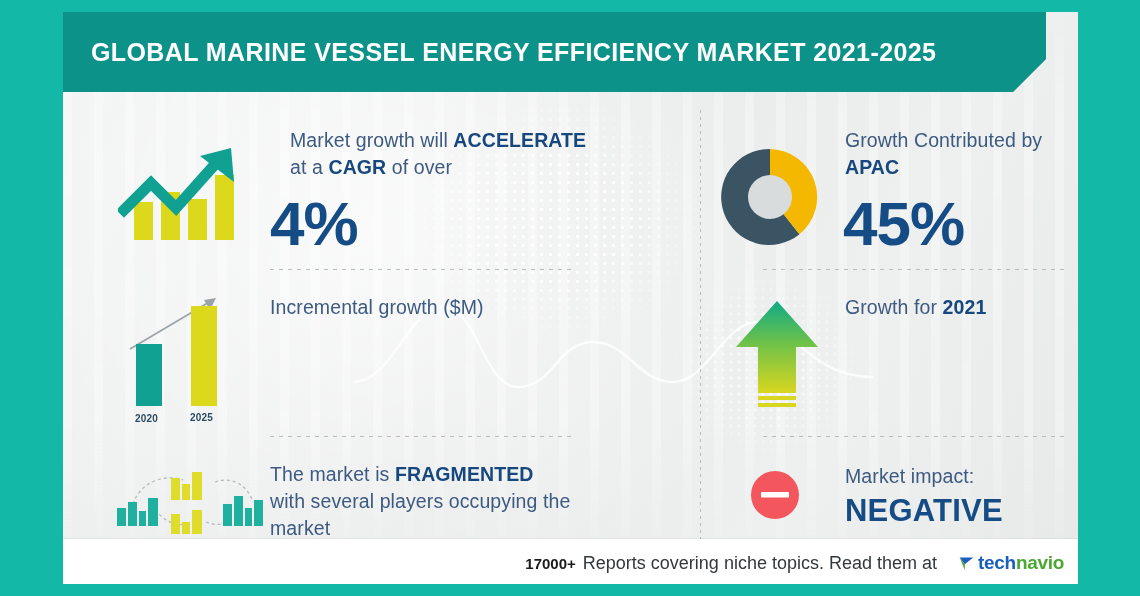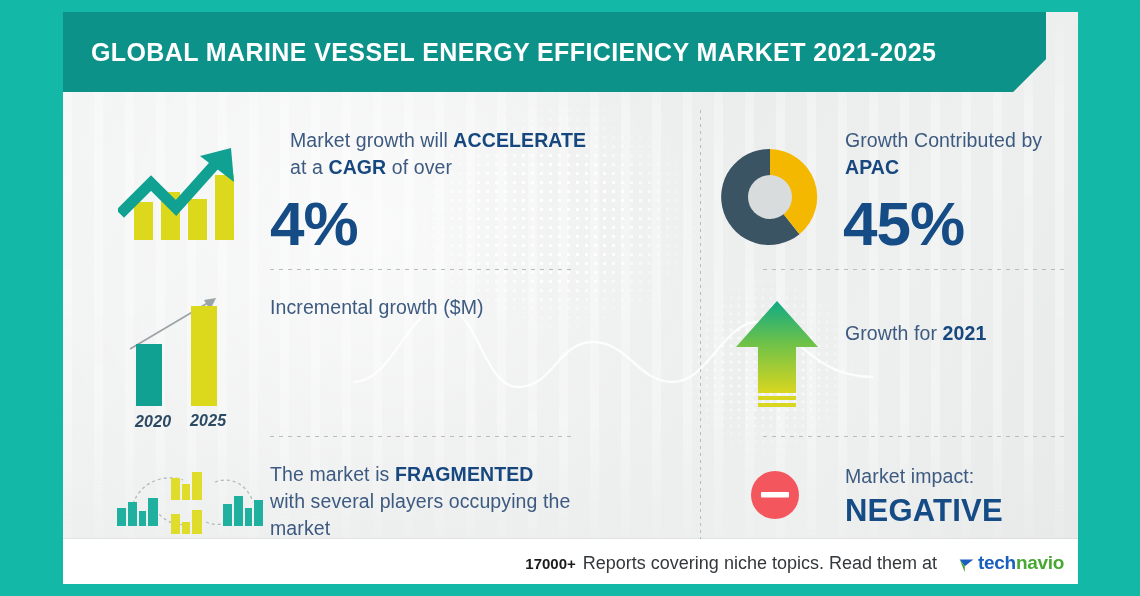--- a/index.html
+++ b/index.html
@@ -100,36 +100,36 @@
 
   
   .cell{position:absolute;}
   .cell .txt{position:absolute;}
 
   
   .ico{position:absolute;}
 
   
   .yearlbl{
-    position:absolute;color:#2c4a63;font-size:16px;font-weight:600;letter-spacing:.2px;font-style:italic;
+    position:absolute;color:#2c4a63;font-size:10px;font-weight:600;letter-spacing:.2px;
   }
 
   
   #footer{
     position:absolute;left:0;bottom:0;width:1015px;height:45px;
     background:#ffffff;
     box-shadow:0 -1px 0 rgba(0,0,0,.05);
   }
   #footer .inner{
     position:absolute;right:14px;top:13px;
     display:flex;align-items:center;gap:7px;white-space:nowrap;
   }
   #footer .cnt{color:#1b1b1b;font-size:15px;font-weight:bold;}
   #footer .msg{color:#33383c;font-size:18px;}
-  .logo{display:flex;align-items:flex-end;gap:3px;margin-left:14px;}
+  .logo{display:flex;align-items:center;gap:3px;margin-left:14px;}
   .logo .mark{width:17px;height:17px;display:block;}
   .logo .wm{font-size:19px;font-weight:bold;letter-spacing:-.3px;}
   .logo .wm .t{color:#1b5fbe;}
   .logo .wm .n{color:#49a832;}
 </style>
 </head>
 <body>
 
 <div id="canvas">
 
@@ -255,21 +255,21 @@
               <stop offset="0%" stop-color="#0faa86"></stop>
               <stop offset="45%" stop-color="#6cc14a"></stop>
               <stop offset="100%" stop-color="#d9d61f"></stop>
             </linearGradient>
           </defs>
           <path d="M45,4 L86,50 L64,50 L64,96 L26,96 L26,50 L4,50 Z" fill="url(#arrGrad)"></path>
           <rect x="26" y="99" width="38" height="4" fill="#d9d61f"></rect>
           <rect x="26" y="106" width="38" height="4" fill="#d9d61f"></rect>
         </svg>
       </div>
-      <div class="txt lead" style="left:145px;top:25px;margin-top:26px;">
+      <div class="txt lead" style="left:145px;top:25px;">
         <span>Growth for </span><b>2021</b>
       </div>
     </div>
 
     <div class="cell" style="left:637px;top:424px;width:378px;height:111px;">
       <div class="ico" style="left:48px;top:32px;width:54px;height:54px;">
         <svg width="54" height="54" viewBox="0 0 54 54">
           <circle cx="27" cy="27" r="24" fill="#f3565d"></circle>
           <rect x="13" y="24" width="28" height="5.5" rx="1" fill="#ffffff"></rect>
         </svg>

